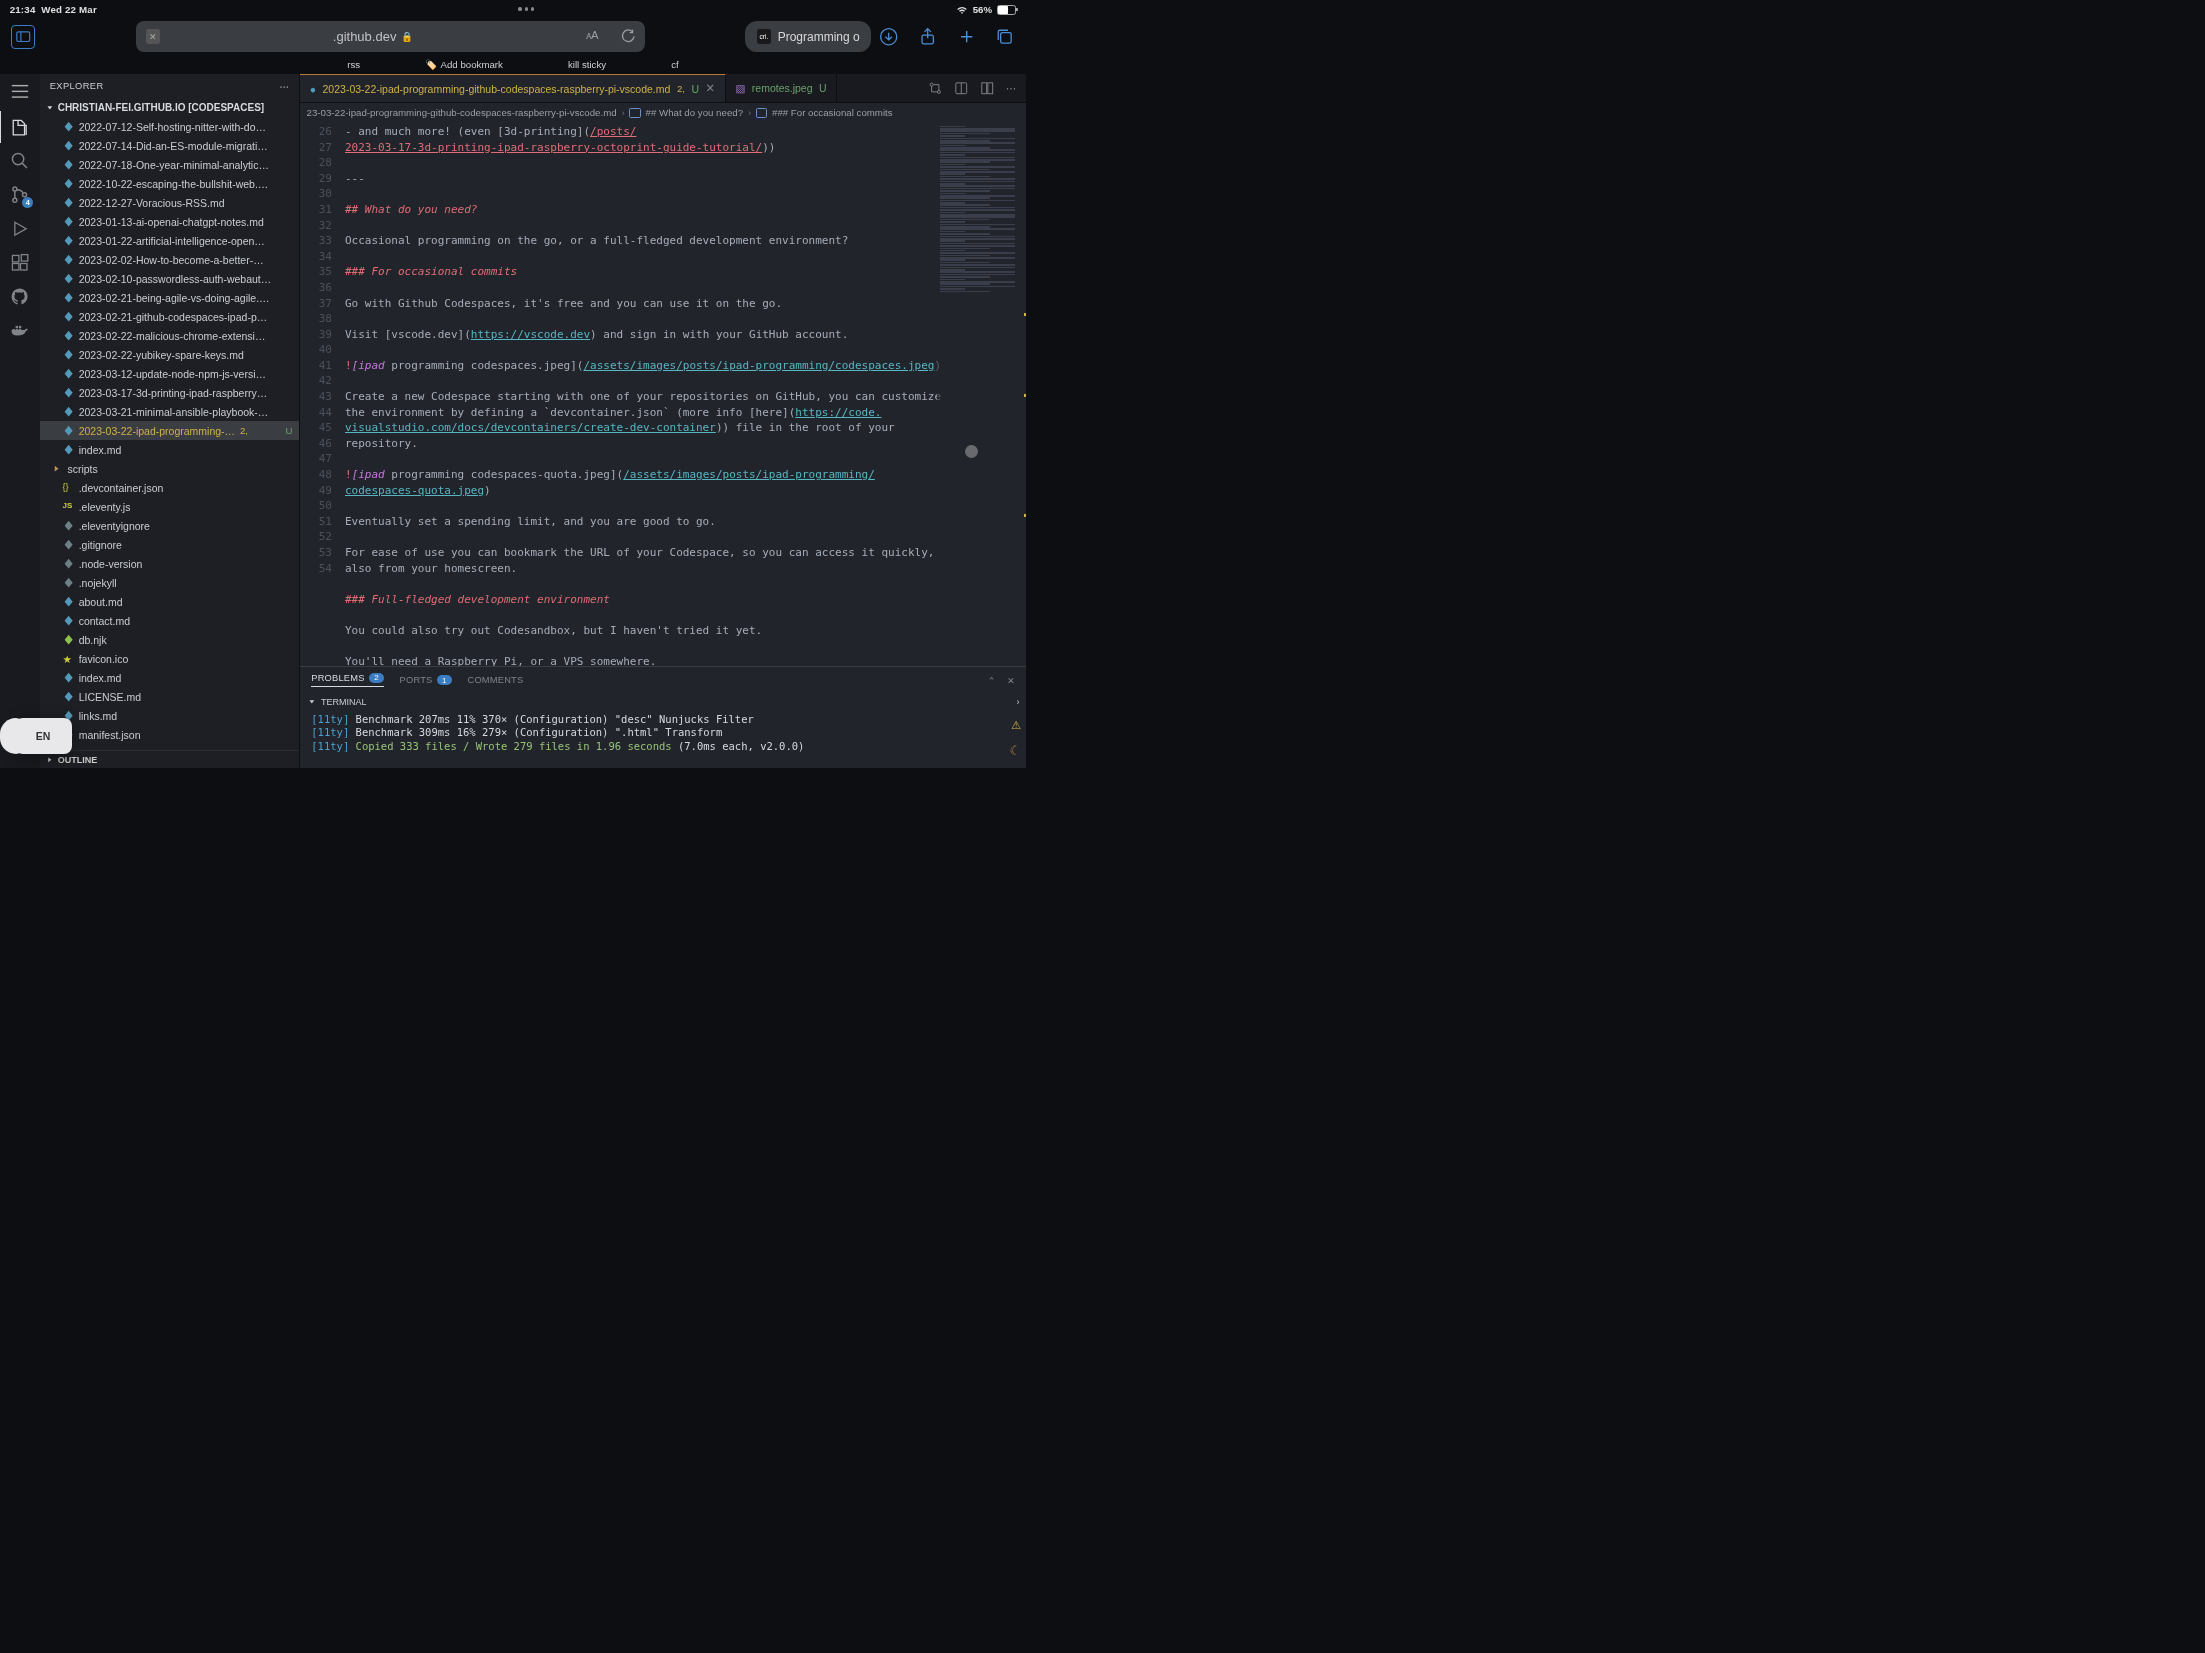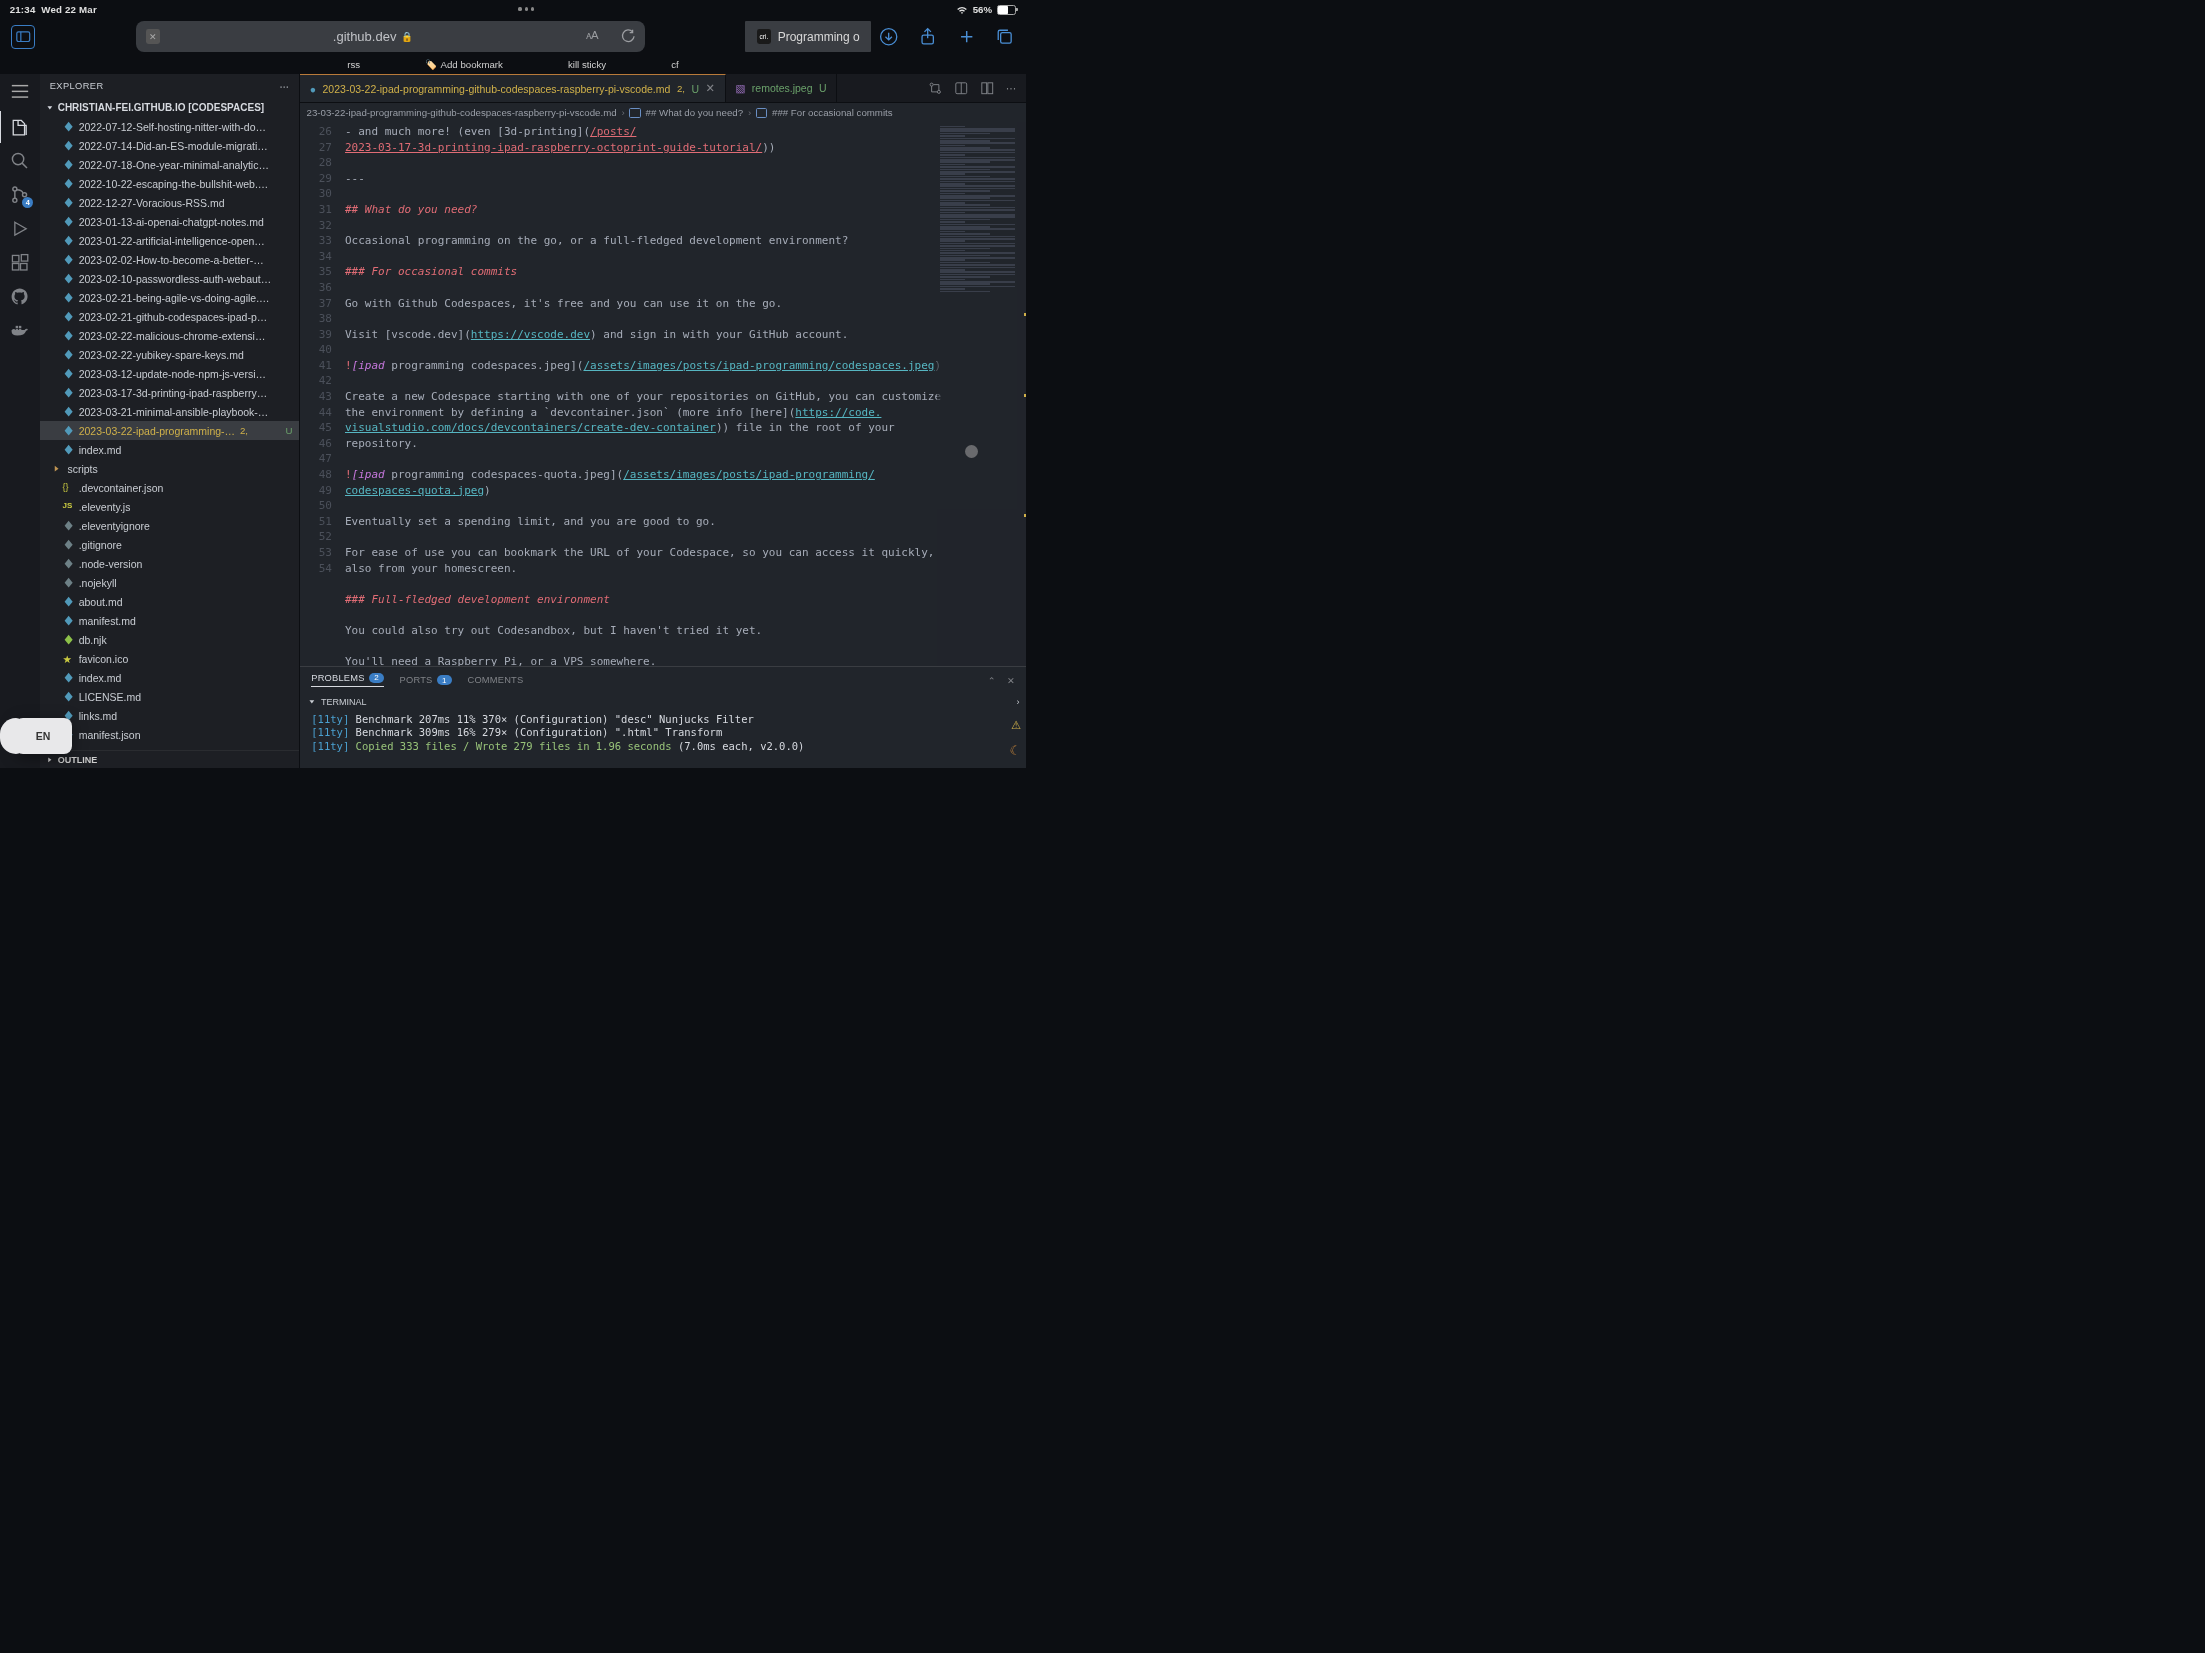--- a/index.html
+++ b/index.html
@@ -18,21 +18,21 @@
 
 
 .safari-bar { height: 37px; display: flex; align-items: center; padding: 0 11.3px; gap: 8px; }
 .sidebar-btn { width: 24px; height: 24px; border: 1.2px solid #3a7dc4; border-radius: 4px; display: flex; align-items: center; justify-content: center; }
 .sidebar-btn svg { stroke: #3a7dc4; }
 .addr-bar { flex: 1; max-width: 509px; margin: 0 auto; background: #3a3d42; border-radius: 8px; height: 31px; display: flex; align-items: center; padding: 0 9.7px; color: #c0c2c6; gap: 8px; position: relative; }
 .addr-bar .close { width: 14.5px; height: 14.5px; background: #555; border-radius: 2.4px; display: flex; align-items: center; justify-content: center; font-size: 9px; color: #aaa; }
 .addr-text { flex: 1; text-align: center; font-size: 13px; display: flex; justify-content: center; align-items: center; gap: 4.8px; }
 .lock-icon { font-size: 9.7px; color: #888; }
 .addr-right { display: flex; gap: 23px; color: #9b9da1; }
-.tab-pill { background: #3a3d42; height: 31px; border-radius: 1px; padding: 0 11.3px; display: flex; align-items: center; gap: 6.5px; color: #d8d8d8; font-size: 12px; }
+.tab-pill { background: #3a3d42; height: 31px; border-radius: 12px; padding: 0 11.3px; display: flex; align-items: center; gap: 6.5px; color: #d8d8d8; font-size: 12px; }
 .tab-favicon { width: 14.5px; height: 14.5px; background: #1a1a1a; border-radius: 2.4px; display: flex; align-items: center; justify-content: center; font-size: 6.5px; color: #fff; }
 .safari-icons { display: flex; gap: 19.4px; align-items: center; color: #4a8fd6; }
 .safari-icons svg { width: 19.4px; height: 19.4px; }
 
 
 .bookmarklets { height: 19.4px; display: flex; align-items: center; justify-content: center; gap: 65px; color: #d0d0d0; font-size: 9.7px; }
 .bm-item { display: flex; align-items: center; gap: 3.2px; }
 
 
 .vscode { position: absolute; top: 74px; left: 0; right: 0; bottom: 0; display: flex; background: #181a1f; }
@@ -407,21 +407,21 @@
         <div class="file-row">
           <svg class="file-icon" viewBox="0 0 14 14" fill="#519aba">
             <path d="M7 1 L12 7 L7 13 L2 7 Z"></path>
           </svg>
           <span class="fname">about.md</span>
         </div>
         <div class="file-row">
           <svg class="file-icon" viewBox="0 0 14 14" fill="#519aba">
             <path d="M7 1 L12 7 L7 13 L2 7 Z"></path>
           </svg>
-          <span class="fname">manifest.md</span>
+          <span class="fname">contact.md</span>
         </div>
         <div class="file-row">
           <svg class="file-icon" viewBox="0 0 14 14" fill="#8dc149">
             <path d="M7 1 L12 7 L7 13 L2 7 Z"></path>
           </svg>
           <span class="fname">db.njk</span>
         </div>
         <div class="file-row">
           <span class="file-icon" style="color:#cbcb41;">★</span>
           <span class="fname">favicon.ico</span>

